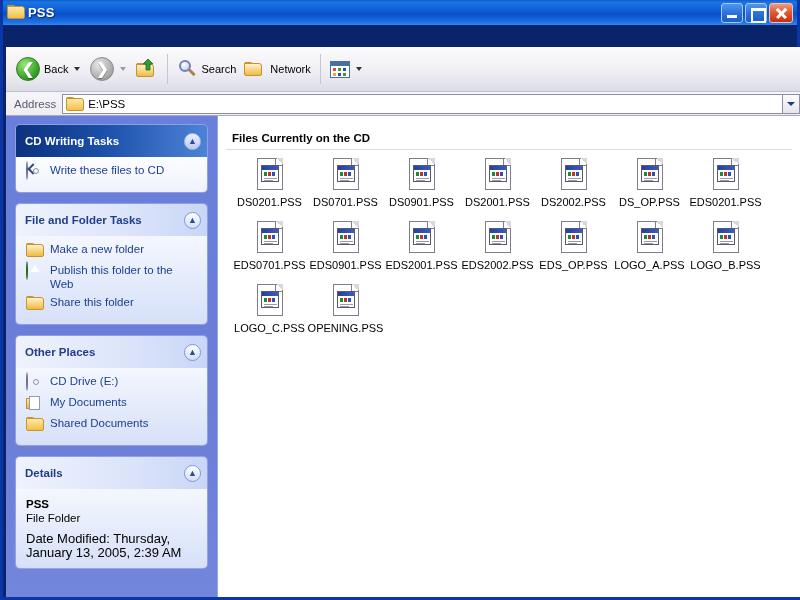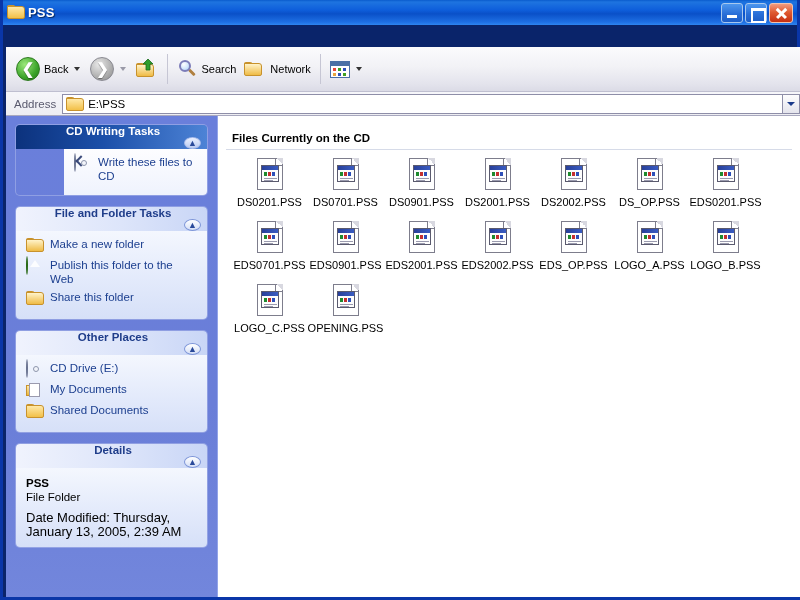--- a/index.html
+++ b/index.html
@@ -153,36 +153,36 @@
     width: 212px; height: 100%;
     background: linear-gradient(to bottom, #6A7FDB 0%, #6A7ED8 60%, #7286DC 100%);
     border-right: 1px solid #93A4E8;
     padding: 9px 0 0 0;
     position: relative;
     overflow: hidden;
   }
   .panel { width: 191px; margin: 0 auto 12px auto; border-radius: 4px; overflow: hidden;
            box-shadow: 0 0 0 1px rgba(255,255,255,0.25); }
   .panel-head {
-    height: 24px; display: flex; align-items: center; padding: 0 6px 0 9px;
-    font-size: 11.5px; font-weight: bold; flex-direction: column;
+    height: 32px; display: flex; align-items: center; padding: 0 6px 0 9px;
+    font-size: 11.5px; font-weight: bold;
   }
   .panel-head.active {
     background: linear-gradient(to right, #0C327D 0%, #1B4FA8 45%, #4D83D6 100%);
     color: #ffffff;
   }
   .panel-head.normal {
     background: linear-gradient(to right, #F0F3FD 0%, #DDE5FA 55%, #C9D6F6 100%);
     color: #1F3D8A;
   }
   .panel-body {
     background: linear-gradient(to bottom, #F4F7FE 0%, #E3EAFB 55%, #D6E0F8 100%);
     padding: 6px 8px 8px 10px;
   }
-  .panel-body.white { background: linear-gradient(to bottom,#FDFDFF,#EFF3FD); margin-left: 48px; }
+  .panel-body.white { background: linear-gradient(to bottom,#FDFDFF,#EFF3FD); }
   .chev {
     margin-left: auto; width: 17px; height: 17px; border-radius: 50%;
     background: linear-gradient(to bottom, #FFFFFF, #D4DEF6);
     border: 1px solid #7E96D8; display: flex; align-items: center; justify-content: center;
     color: #2A4A9A; font-size: 9px; font-weight: bold; line-height: 1;
   }
   .panel-head.active .chev {
     background: linear-gradient(to bottom, #EAF0FF, #B9CAF0); border-color:#A9BCEA;
   }
   .plink {

